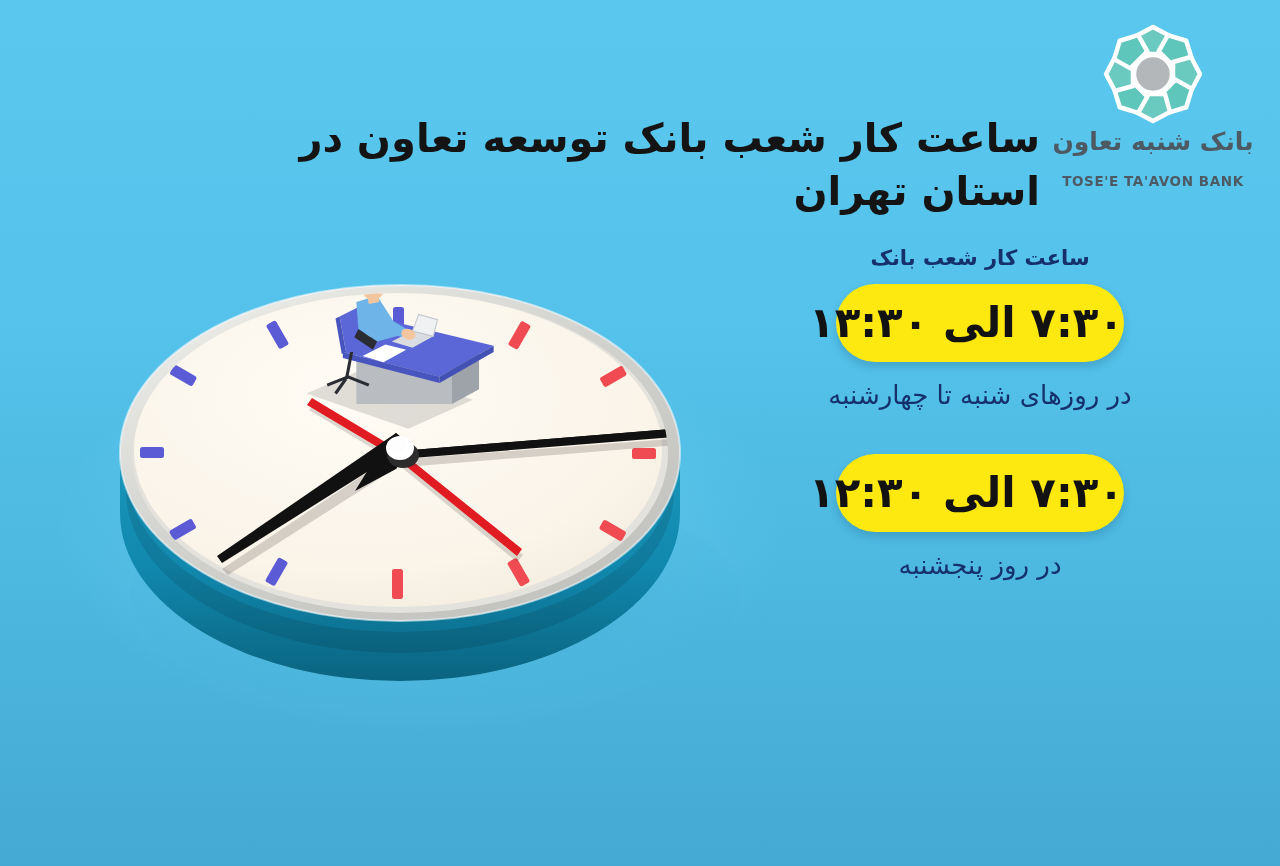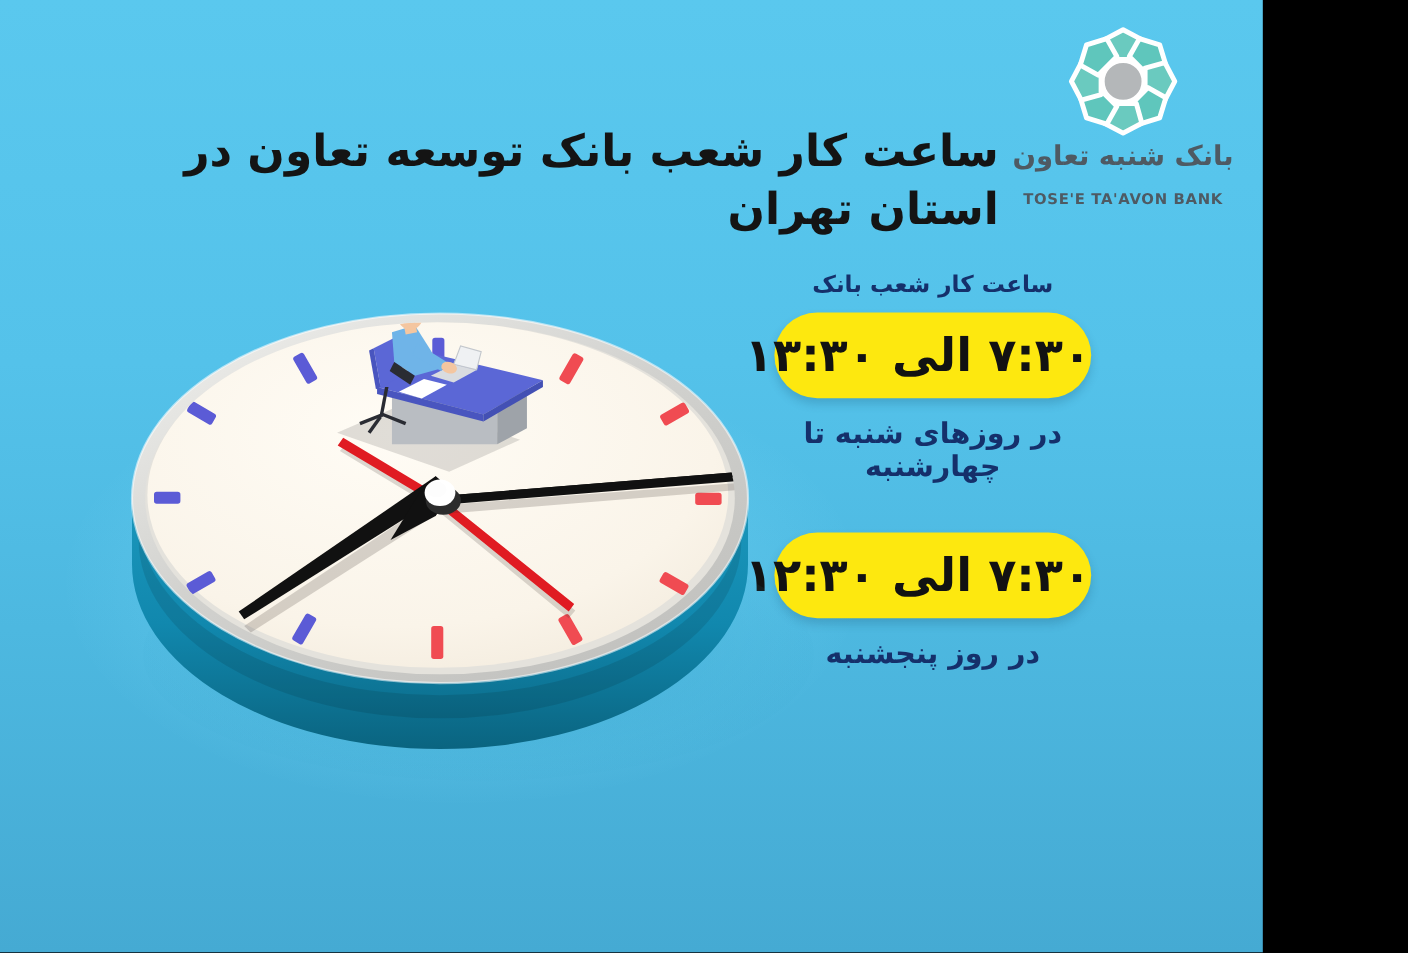--- a/index.html
+++ b/index.html
@@ -2,21 +2,21 @@
 <html><head>
 <meta charset="utf-8">
 <style>
   html, body {
     margin: 0;
     padding: 0;
     background: #000;
   }
   .stage {
     position: relative;
-    width: 1148px;
+    width: 1280px;
     height: 866px;
     overflow: hidden;
     font-family: "DejaVu Sans", "Liberation Sans", sans-serif;
     background: linear-gradient(180deg, #5AC8EE 0%, #54C2EA 38%, #4DB8E0 66%, #45AAD3 100%);
     direction: rtl;
   }
 
   
   .ambient-glow {
     position: absolute;
@@ -100,21 +100,21 @@
     box-shadow: 0 5px 9px rgba(20,70,100,0.22);
     line-height: 78px;
     font-size: 42px;
     font-weight: bold;
     color: #121212;
     letter-spacing: 0px;
     white-space: nowrap;
   }
   .info-sub {
     font-size: 26px;
-    font-weight: bold;
+    font-weight: normal;
     color: #15306B;
     letter-spacing: -0.3px;
     margin-top: 18px;
   }
   .block-gap { height: 44px; }
 
   
   .clock-wrap {
     position: absolute;
     left: 100px;

